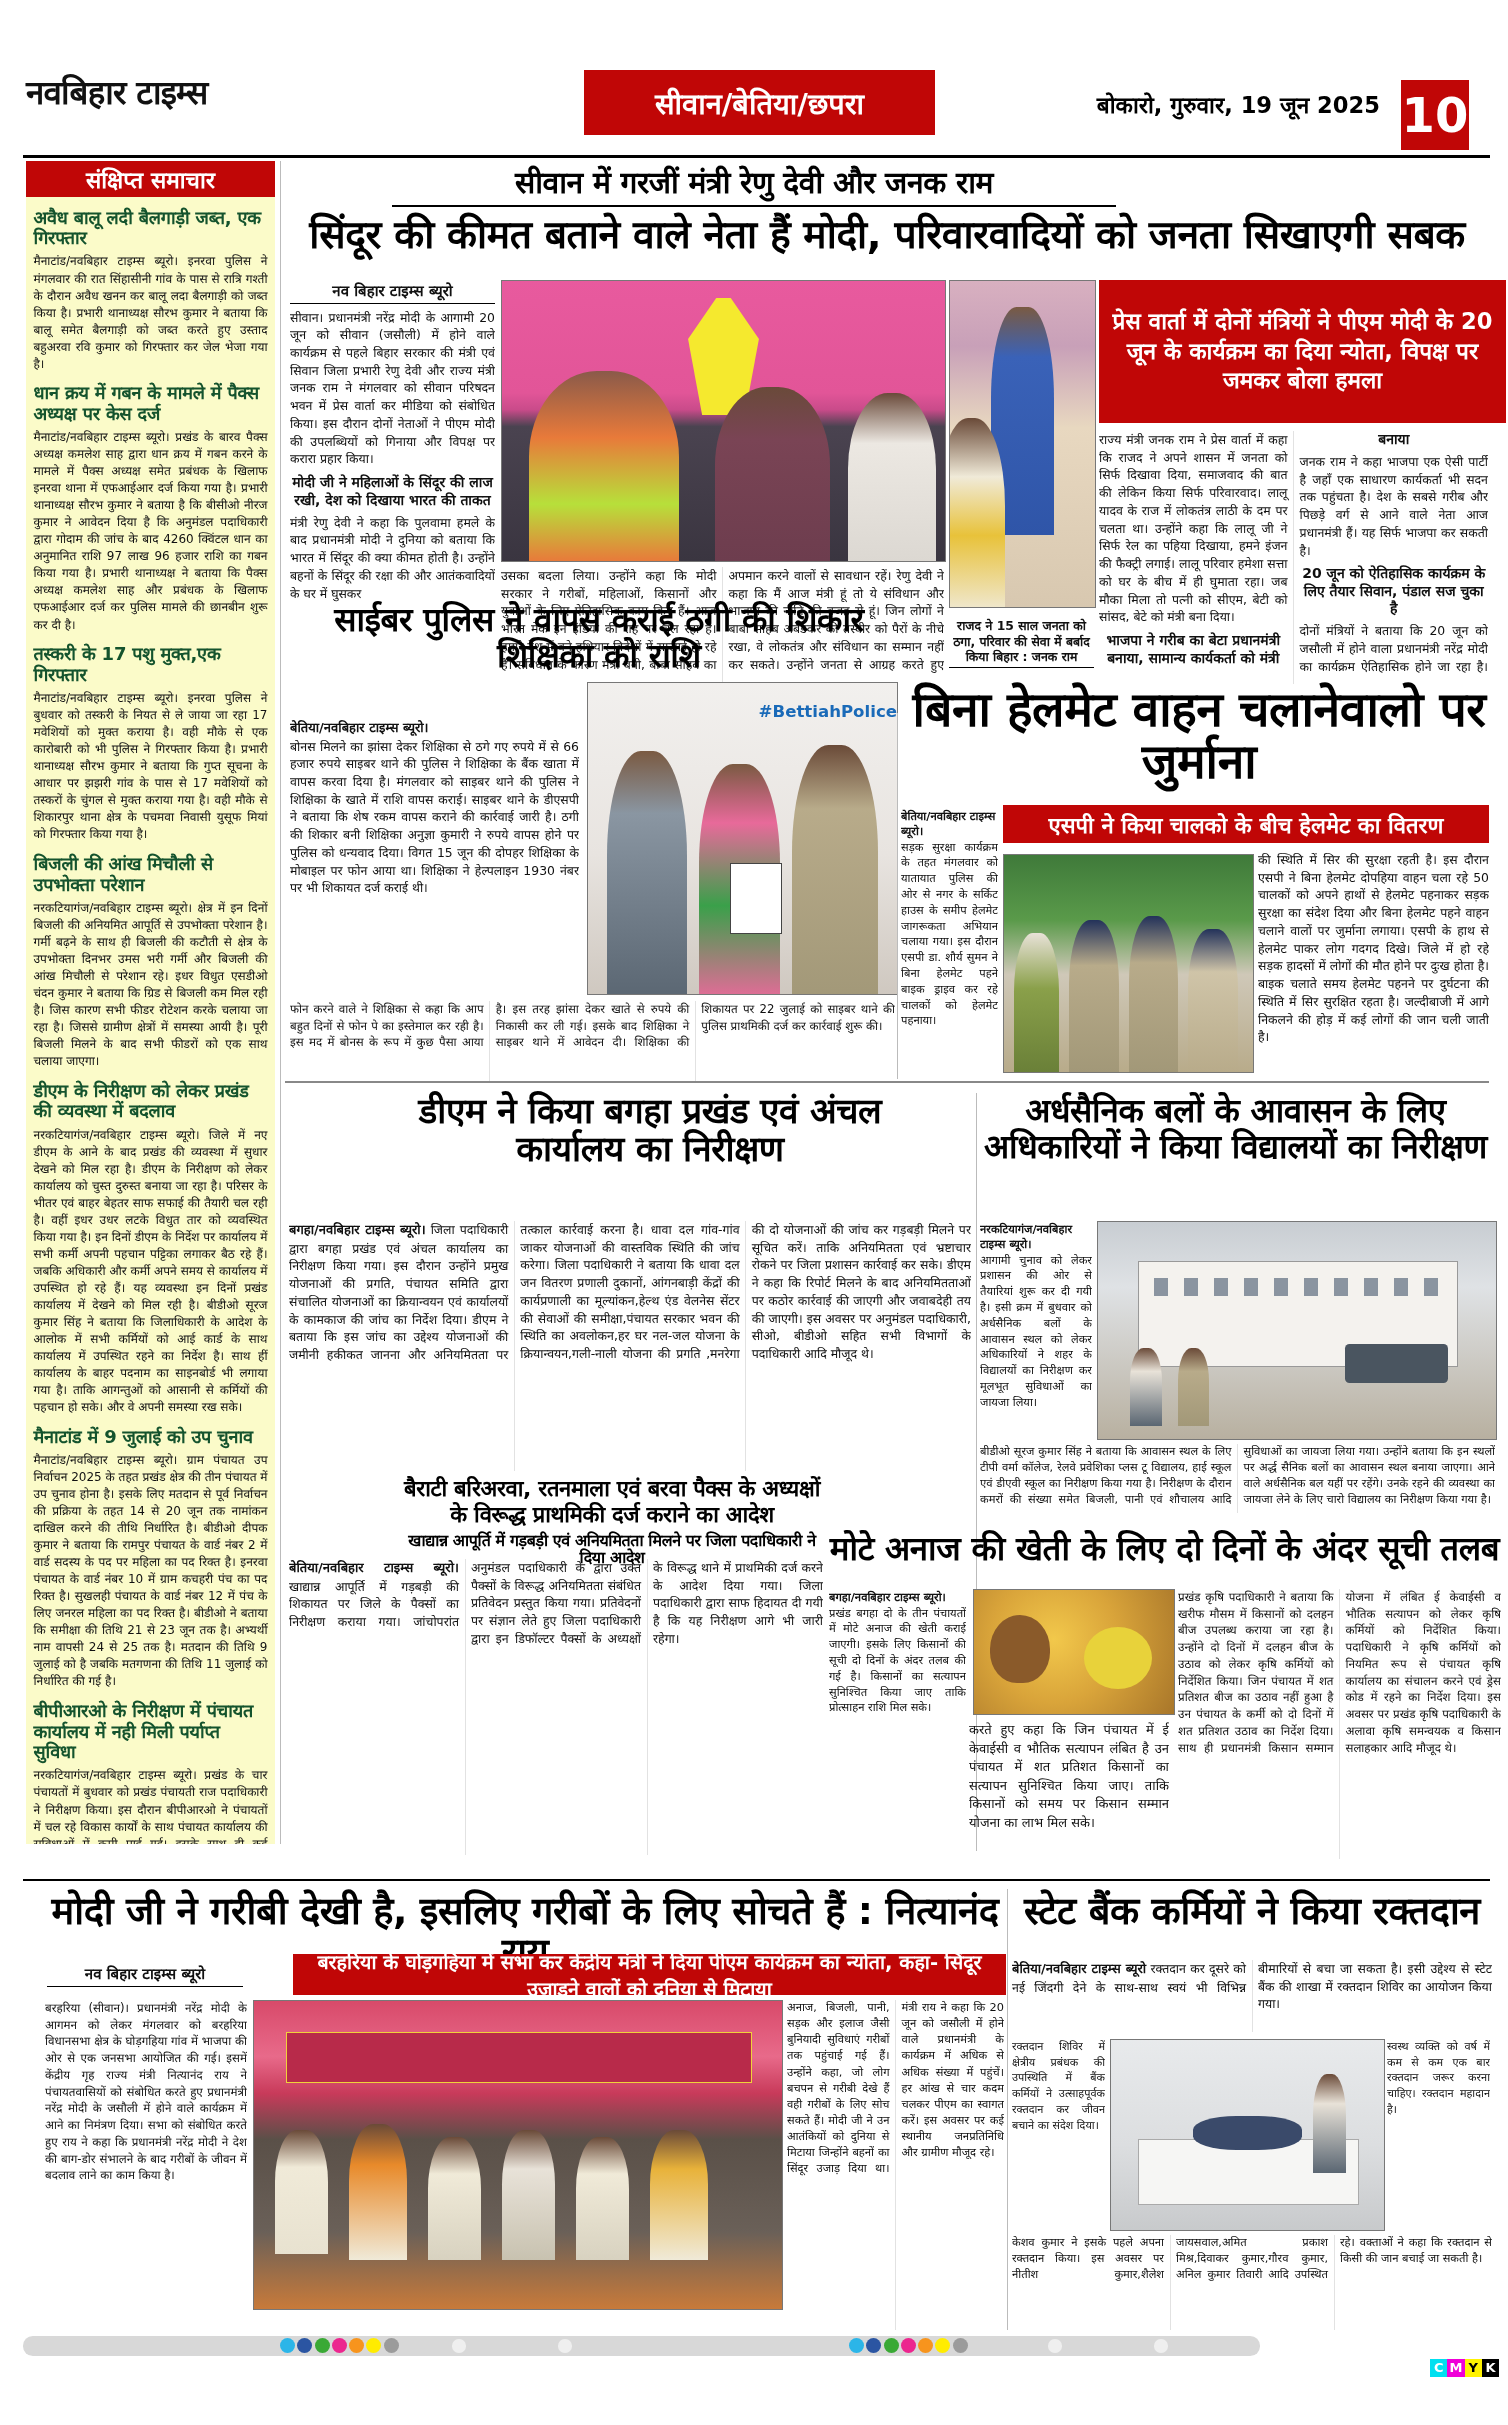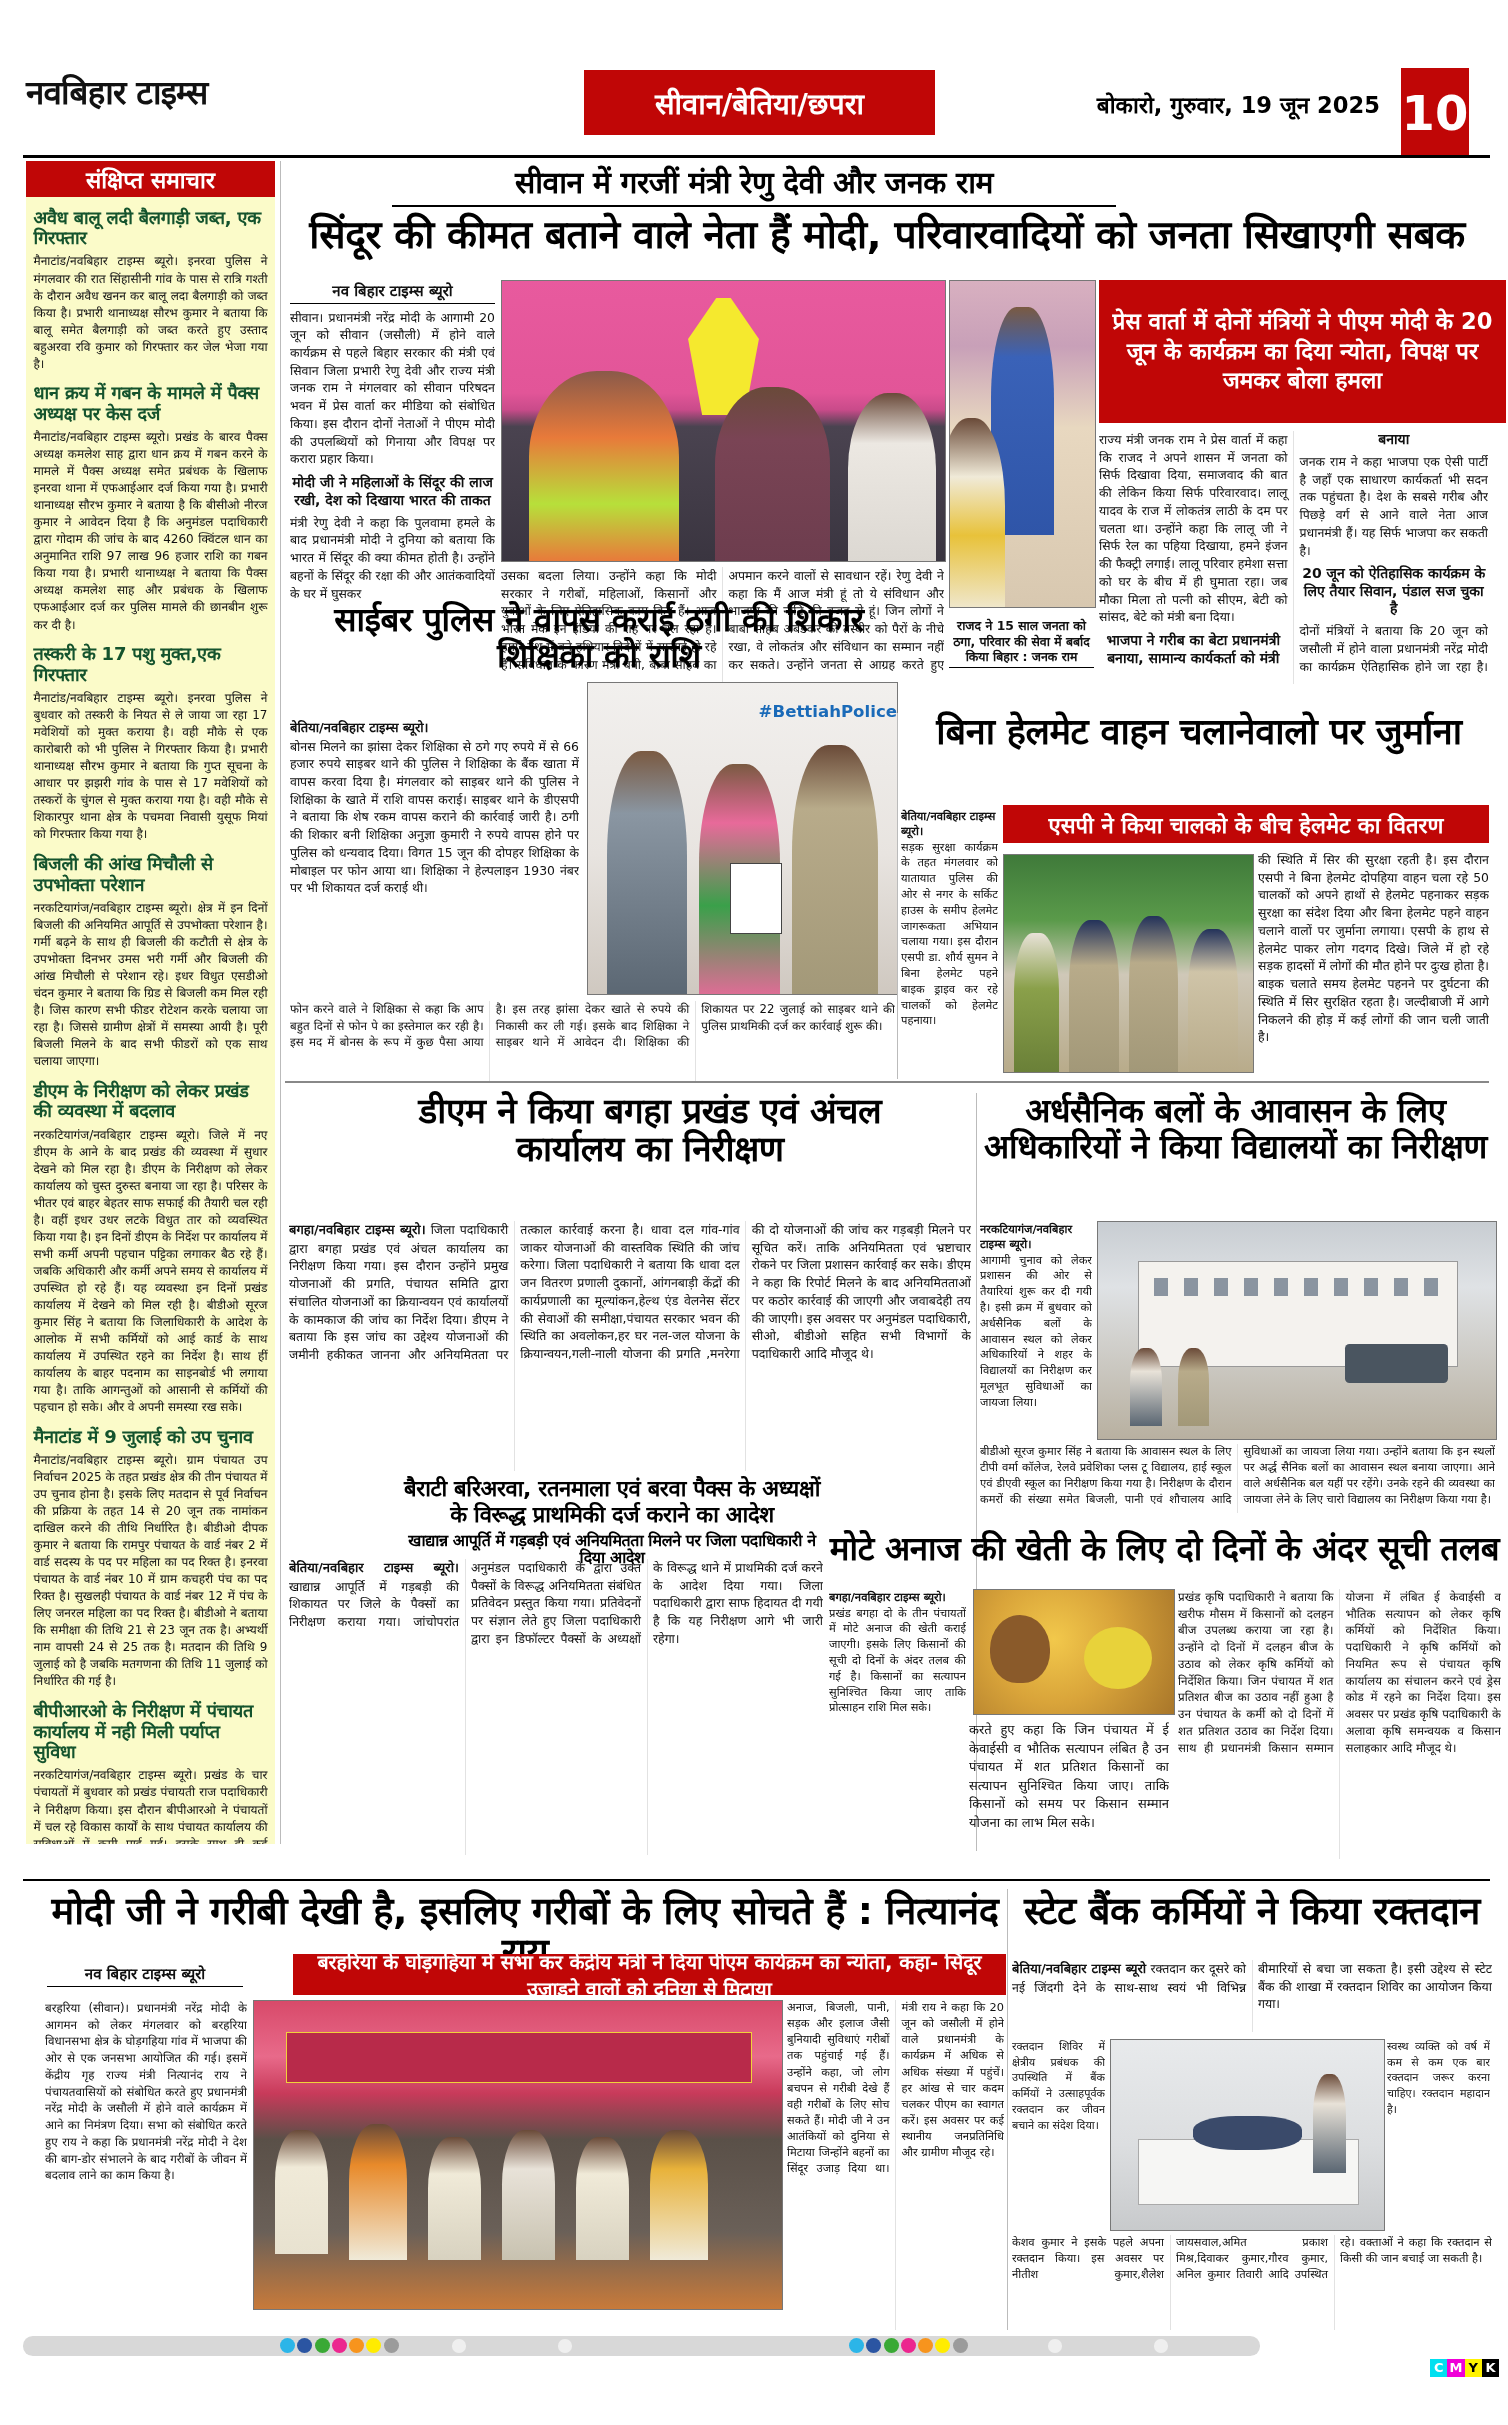--- a/index.html
+++ b/index.html
@@ -34,21 +34,21 @@
   .cmyk .c{background:#00e0f0;} .cmyk .m{background:#f000d8;} .cmyk .y{background:#fff200;color:#000;} .cmyk .k{background:#000;}
   .greybar{position:absolute;background:#d8d8d8;border-radius:9.8px;}
   .whitecirc{position:absolute;width:13.6px;height:13.6px;border-radius:50%;background:#efefef;}
 </style>
 </head>
 <body>
 
 <div class="abs" style="left:26px;top:69px;width:324px;font-size:33px;font-weight:bold;letter-spacing:-0.8px;">नवबिहार टाइम्स</div>
 <div class="abs redbox" style="left:584px;top:70px;width:351px;height:65px;display:flex;align-items:center;justify-content:center;font-size:29px;font-weight:bold;">सीवान/बेतिया/छपरा</div>
 <div class="abs" style="left:1048px;top:89px;width:332px;text-align:right;color:#000000;font-size:22.6px;font-weight:bold;">बोकारो, गुरुवार, 19 जून 2025</div>
-<div class="abs redbox" style="left:1401px;top:68px;width:68px;height:89px;display:flex;align-items:center;justify-content:center;font-size:48px;font-weight:bold;">10</div>
+<div class="abs redbox" style="left:1401px;top:80px;width:68px;height:70px;display:flex;align-items:center;justify-content:center;font-size:48px;font-weight:bold;">10</div>
 <div class="rule-h" style="left:22.6px;top:155px;width:1467px;height:3px;"></div>
 
 <div class="abs briefs-col" style="left:26px;top:161px;width:249px;height:1683px;">
   <div class="red-banner" style="height:36px;margin:0 -7.5px;font-size:22.6px;">संक्षिप्त समाचार</div>
   <div>
     <div class="brief-h">अवैध बालू लदी बैलगाड़ी जब्त, एक गिरफ्तार</div>
     <div class="brief-b">मैनाटांड/नवबिहार टाइम्स ब्यूरो। इनरवा पुलिस ने मंगलवार की रात सिंहासीनी गांव के पास से रात्रि गश्ती के दौरान अवैध खनन कर बालू लदा बैलगाड़ी को जब्त किया है। प्रभारी थानाध्यक्ष सौरभ कुमार ने बताया कि बालू समेत बैलगाड़ी को जब्त करते हुए उस्ताद बहुअरवा रवि कुमार को गिरफ्तार कर जेल भेजा गया है।</div>
   </div>
   <div>
     <div class="brief-h">धान क्रय में गबन के मामले में पैक्स अध्यक्ष पर केस दर्ज</div>
@@ -128,21 +128,21 @@
   <div style="position:absolute;left:6%;top:22%;width:26%;height:80%;background:linear-gradient(180deg,#7a5a42 0%,#8a96a2 25%,#5a6672 100%);border-radius:42% 42% 0 0;"></div>
   <div style="position:absolute;left:36%;top:26%;width:26%;height:76%;background:linear-gradient(180deg,#7a5a42 0%,#e86a9a 25%,#3aa04a 60%,#e86a9a 100%);border-radius:42% 42% 0 0;"></div>
   <div style="position:absolute;left:66%;top:20%;width:28%;height:82%;background:linear-gradient(180deg,#6a4a38 0%,#b8ab8a 25%,#a29878 100%);border-radius:42% 42% 0 0;"></div>
   <div style="position:absolute;left:46%;top:58%;width:16%;height:22%;background:#fff;border:1.5px solid #444;"></div>
 </div>
 <div class="abs body-txt cols3" style="left:290px;top:1001px;width:605px;height:81px;font-size:11.7px;">
   <div>फोन करने वाले ने शिक्षिका से कहा कि आप बहुत दिनों से फोन पे का इस्तेमाल कर रही है। इस मद में बोनस के रूप में कुछ पैसा आया है। इस तरह झांसा देकर खाते से रुपये की निकासी कर ली गई। इसके बाद शिक्षिका ने साइबर थाने में आवेदन दी। शिक्षिका की शिकायत पर 22 जुलाई को साइबर थाने की पुलिस प्राथमिकी दर्ज कर कार्रवाई शुरू की।</div>
 </div>
 <div class="rule-grey" style="left:897px;top:713px;width:0.8px;height:366px;"></div>
 
-<div class="abs hl" style="left:901px;top:713px;width:596px;font-size:36px;">बिना हेलमेट वाहन चलानेवालो पर जुर्माना</div>
+<div class="abs hl" style="left:901px;top:684px;width:596px;font-size:48px;">बिना हेलमेट वाहन चलानेवालो पर जुर्माना</div>
 <div class="abs red-banner" style="left:1003px;top:805px;width:486px;height:38px;font-size:22px;">एसपी ने किया चालको के बीच हेलमेट का वितरण</div>
 <div class="abs" style="left:901px;top:808px;width:97px;height:264px;overflow:hidden;">
   <div class="byline-inline" style="font-size:11.3px;">बेतिया/नवबिहार टाइम्स ब्यूरो।</div>
   <div class="body-txt small-txt">सड़क सुरक्षा कार्यक्रम के तहत मंगलवार को यातायात पुलिस की ओर से नगर के सर्किट हाउस के समीप हेलमेट जागरूकता अभियान चलाया गया। इस दौरान एसपी डा. शौर्य सुमन ने बिना हेलमेट पहने बाइक ड्राइव कर रहे चालकों को हेलमेट पहनाया।</div>
 </div>
 <div class="photo" style="left:1003px;top:854px;width:249px;height:217px;background:linear-gradient(180deg,#3f7a3a 0%,#5a9a4a 30%,#cfc8b8 55%,#b8ab8a 100%);">
   <div style="position:absolute;left:4%;top:36%;width:18%;height:64%;background:linear-gradient(180deg,#e8e2d8 0%,#8aa04a 40%,#6a8038 100%);border-radius:42% 42% 0 0;"></div>
   <div style="position:absolute;left:26%;top:30%;width:20%;height:70%;background:linear-gradient(180deg,#23325a 0%,#b8ab8a 30%,#a29878 100%);border-radius:42% 42% 0 0;"></div>
   <div style="position:absolute;left:50%;top:28%;width:20%;height:72%;background:linear-gradient(180deg,#23325a 0%,#b8ab8a 30%,#a29878 100%);border-radius:42% 42% 0 0;"></div>
   <div style="position:absolute;left:74%;top:34%;width:20%;height:66%;background:linear-gradient(180deg,#23325a 0%,#cfc4a8 30%,#b8ab8a 100%);border-radius:42% 42% 0 0;"></div>

